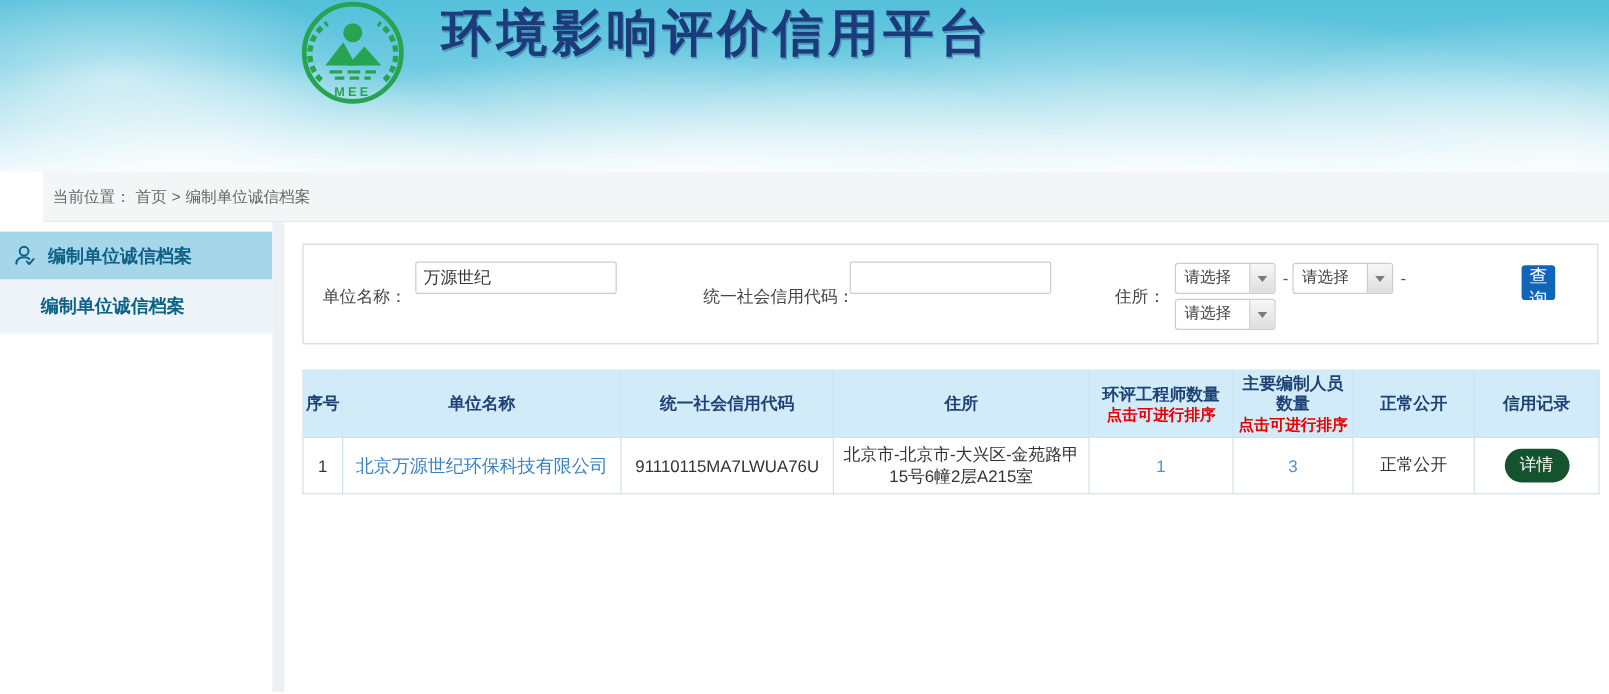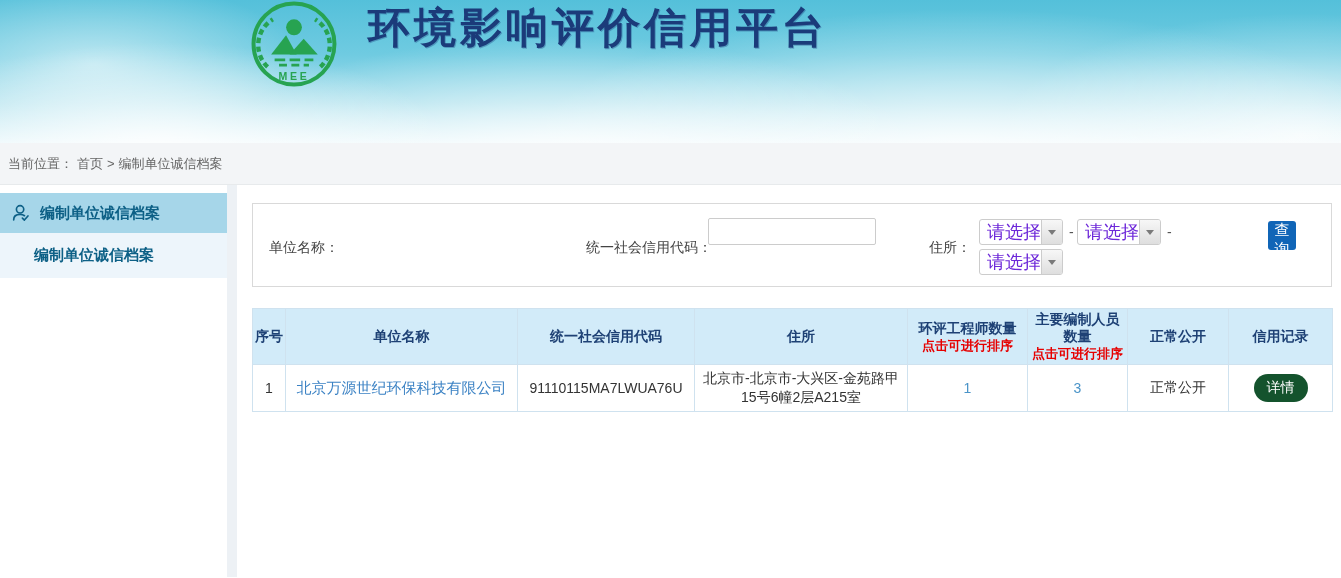--- a/index.html
+++ b/index.html
@@ -17,21 +17,21 @@
       linear-gradient(180deg,#54c0da 0%, #6fcbe1 38%, #a8dfec 72%, #e8f7fb 100%);
   }
   .brand { display:flex; height:100%; padding-left:250px; }
   .logo { width:88px; height:88px; flex:0 0 auto; }
   .site-title { margin-left:30px; font-size:42px; font-weight:bold; color:#1b3b7a;
     letter-spacing:4px; white-space:nowrap;
     text-shadow:1px 1px 0 rgba(27,59,122,.35); }
 
   
   .breadcrumb { height:42px; line-height:42px; background:#f3f5f7;
-    border-bottom:1px solid #e7eaec; font-size:13px; color:#666; padding-left:8px; }
+    border-bottom:1px solid #e7eaec; font-size:13px; color:#666; padding-left:8px;margin-left:36px; }
   .breadcrumb span { margin-right:4px; }
   .crumb-link { cursor:pointer; }
 
   
   .content { display:flex; height:392px; }
   .sidebar { width:227px; background:#fff; }
   .side-active { margin-top:8px; height:40px; background:#a6d6e9; display:flex;
     align-items:center; padding-left:10px; cursor:pointer; }
   .side-active .label { font-size:15px; font-weight:bold; color:#0d6086; margin-left:8px; }
   .side-sub { height:45px; background:#edf5fb; display:flex; align-items:center;
@@ -42,21 +42,21 @@
 
   
   .search-panel { position:relative; width:1080px; height:84px; background:#fff;
     border:1px solid #d9d9d9; }
   .fld-label { position:absolute; font-size:14px; color:#444; top:35px; white-space:nowrap; }
   .txt-input { position:absolute; top:14px; height:27px; width:168px; border:1px solid #ccc;
     border-radius:2px; font-size:14px; color:#333; padding:0 6px; outline:none;
     font-family:inherit; }
   .combo { position:absolute; height:26px; width:84px; border:1px solid #ccc; border-radius:3px;
     background:#fff; display:flex; cursor:pointer; overflow:hidden; }
-  .combo-text { flex:1; font-size:18px; color:#6d28d9; line-height:24px; padding-left:7px; }
+  .combo-text { flex:1; font-size:13px; color:#404040; line-height:24px; padding-left:7px;font-family:Liberation Mono, monospace; }
   .combo-btn { width:21px; border-left:1px solid #ccc;
     background:linear-gradient(#f7f7f7,#dedede); display:flex; align-items:center;
     justify-content:center; }
   .combo-caret { width:0; height:0; border-left:4px solid transparent;
     border-right:4px solid transparent; border-top:5px solid #7a7a7a; }
   .dash { position:absolute; top:20px; font-size:14px; color:#555; }
   .btn-query { position:absolute; top:17px; left:1015px; width:28px; height:29px;
     background:#1065b7; color:#fff; font-size:15px; border:none; border-radius:3px;
     cursor:pointer; font-family:inherit; }
 
@@ -116,20 +116,21 @@
       <span class="label">编制单位诚信档案</span>
     </div>
   </div>
 
   <div class="v-divider"></div>
 
   <div class="main">
 
     <div class="search-panel">
       <span class="fld-label" style="left:16px">单位名称：</span>
+      <input class="txt-input" style="left: 93px;" value="万源世纪">
 
       <span class="fld-label" style="left:333px">统一社会信用代码：</span>
       <input class="txt-input" style="left: 455px;" value="">
 
       <span class="fld-label" style="left:676px">住所：</span>
 
       <div class="combo" style="left:726px; top:15px">
         <span class="combo-text">请选择</span>
         <span class="combo-btn">
           <span class="combo-caret"></span>

